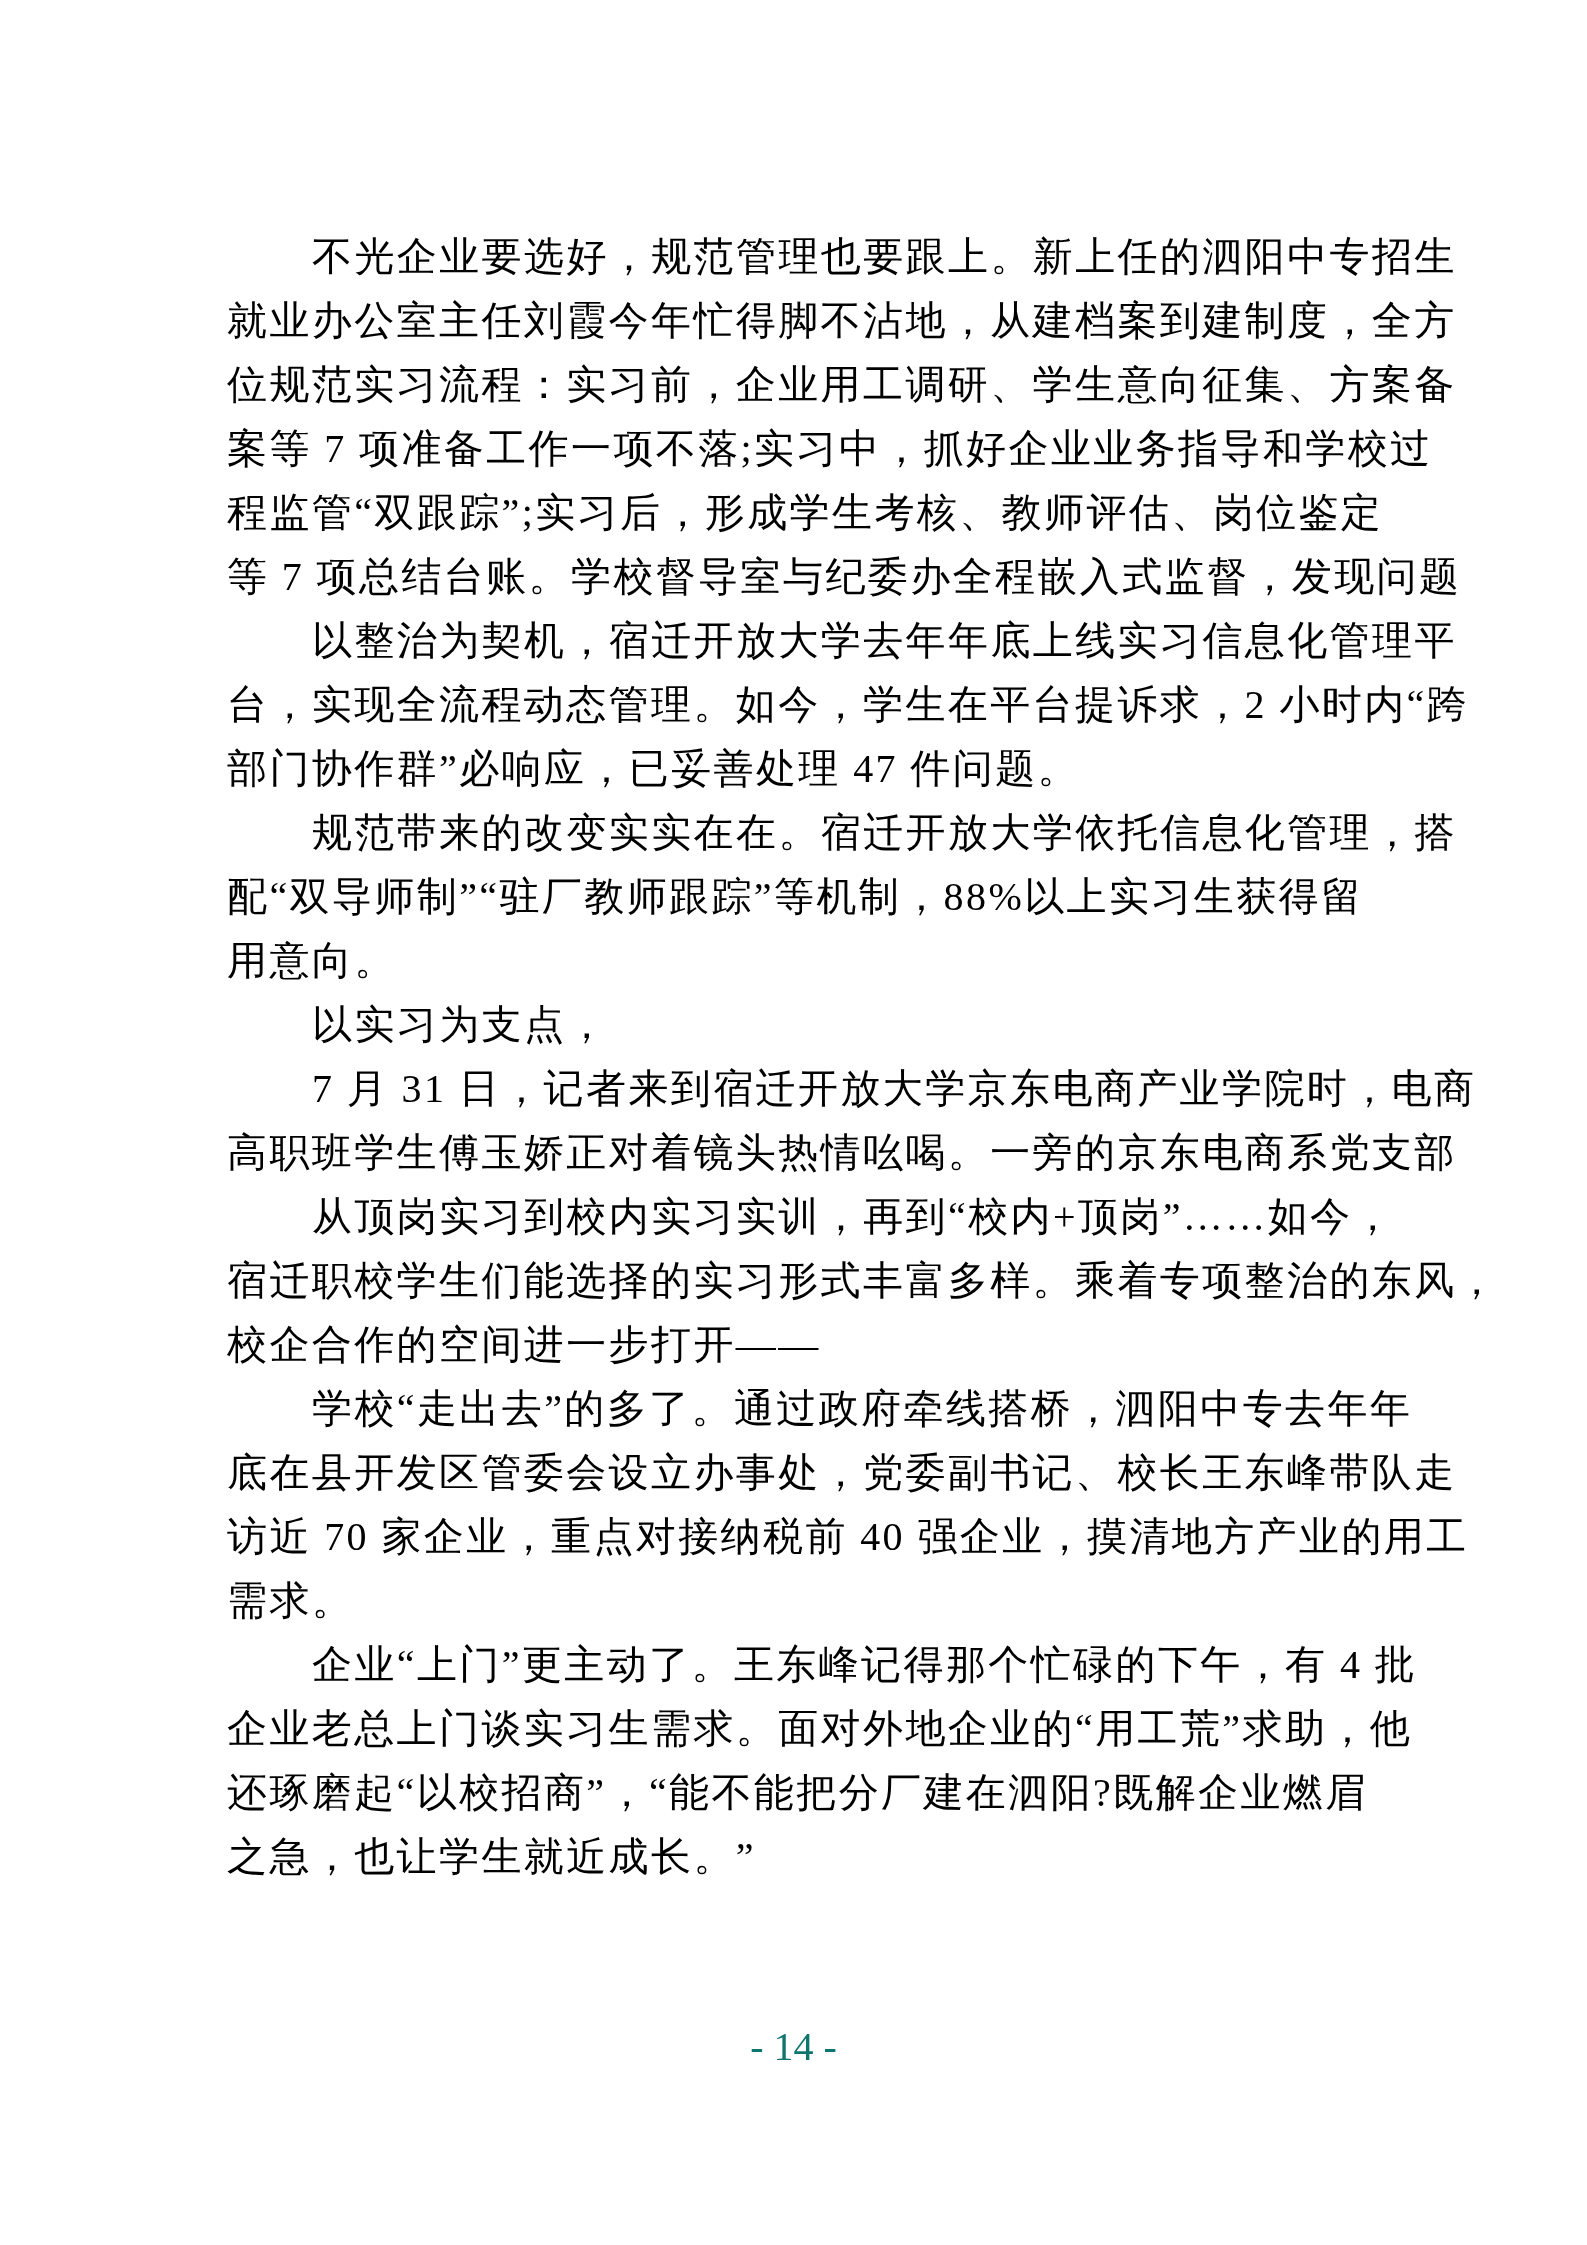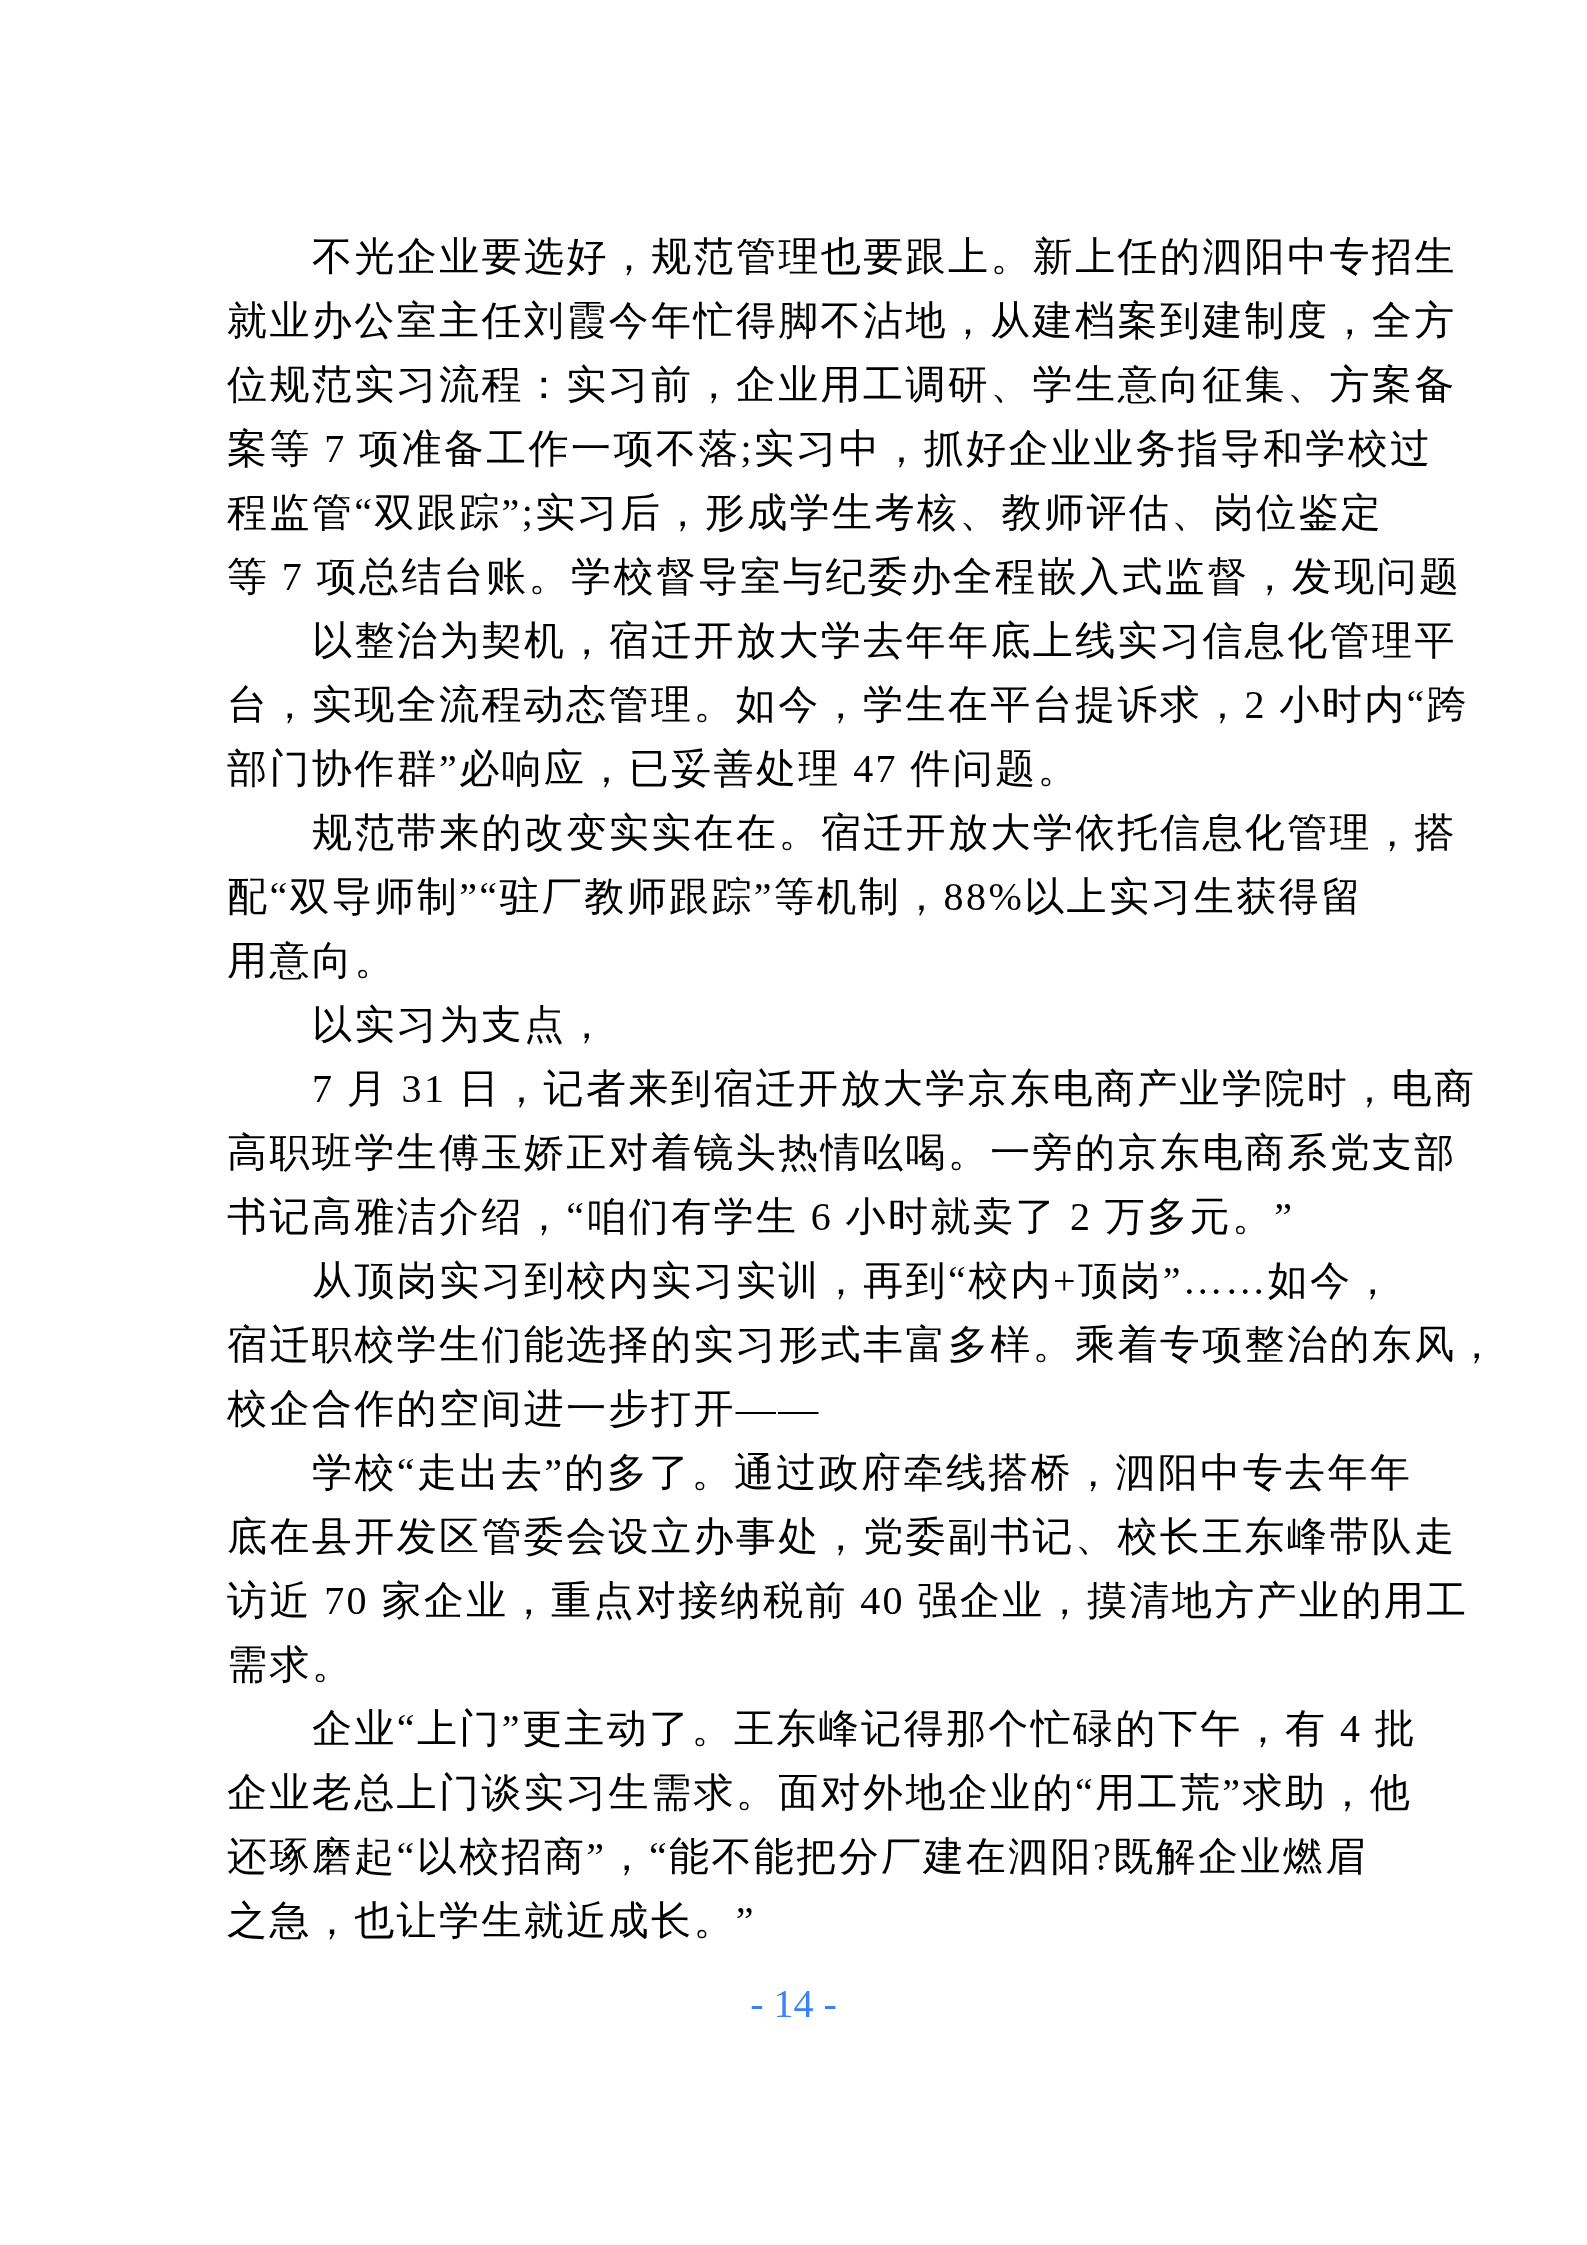--- a/index.html
+++ b/index.html
@@ -37,26 +37,26 @@
     letter-spacing: 2.4px;
     white-space: nowrap;
     color: #000000;
   }
   .line.indent {
     text-indent: 85px;
   }
   .page-footer {
     position: absolute;
     left: 0;
-    top: 1957px;
+    top: 2000px;
     width: 1587px;
     text-align: center;
     font-size: 40px;
     line-height: 46px;
-    color: #3b82f6;
+    color: #0f766e;
   }
 </style>
 </head>
 <body>
 
 <div class="page" style="background: rgb(255, 255, 255); color: rgb(0, 0, 0);">
   <div class="body-text" id="article-lines">
       <div class="line indent">不光企业要选好，规范管理也要跟上。新上任的泗阳中专招生</div>
       <div class="line">就业办公室主任刘霞今年忙得脚不沾地，从建档案到建制度，全方</div>
       <div class="line">位规范实习流程：实习前，企业用工调研、学生意向征集、方案备</div>
@@ -65,21 +65,20 @@
       <div class="line">等 7 项总结台账。学校督导室与纪委办全程嵌入式监督，发现问题</div>
       <div class="line indent">以整治为契机，宿迁开放大学去年年底上线实习信息化管理平</div>
       <div class="line">台，实现全流程动态管理。如今，学生在平台提诉求，2 小时内“跨</div>
       <div class="line">部门协作群”必响应，已妥善处理 47 件问题。</div>
       <div class="line indent">规范带来的改变实实在在。宿迁开放大学依托信息化管理，搭</div>
       <div class="line">配“双导师制”“驻厂教师跟踪”等机制，88%以上实习生获得留</div>
       <div class="line">用意向。</div>
       <div class="line indent">以实习为支点，</div>
       <div class="line indent">7 月 31 日，记者来到宿迁开放大学京东电商产业学院时，电商</div>
       <div class="line">高职班学生傅玉娇正对着镜头热情吆喝。一旁的京东电商系党支部</div>
-      <div class="line">书记高雅洁介绍，“咱们有学生 6 小时就卖了 2 万多元。”</div>
       <div class="line indent">从顶岗实习到校内实习实训，再到“校内+顶岗”……如今，</div>
       <div class="line">宿迁职校学生们能选择的实习形式丰富多样。乘着专项整治的东风，</div>
       <div class="line">校企合作的空间进一步打开——</div>
       <div class="line indent">学校“走出去”的多了。通过政府牵线搭桥，泗阳中专去年年</div>
       <div class="line">底在县开发区管委会设立办事处，党委副书记、校长王东峰带队走</div>
       <div class="line">访近 70 家企业，重点对接纳税前 40 强企业，摸清地方产业的用工</div>
       <div class="line">需求。</div>
       <div class="line indent">企业“上门”更主动了。王东峰记得那个忙碌的下午，有 4 批</div>
       <div class="line">企业老总上门谈实习生需求。面对外地企业的“用工荒”求助，他</div>
       <div class="line">还琢磨起“以校招商”，“能不能把分厂建在泗阳?既解企业燃眉</div>

